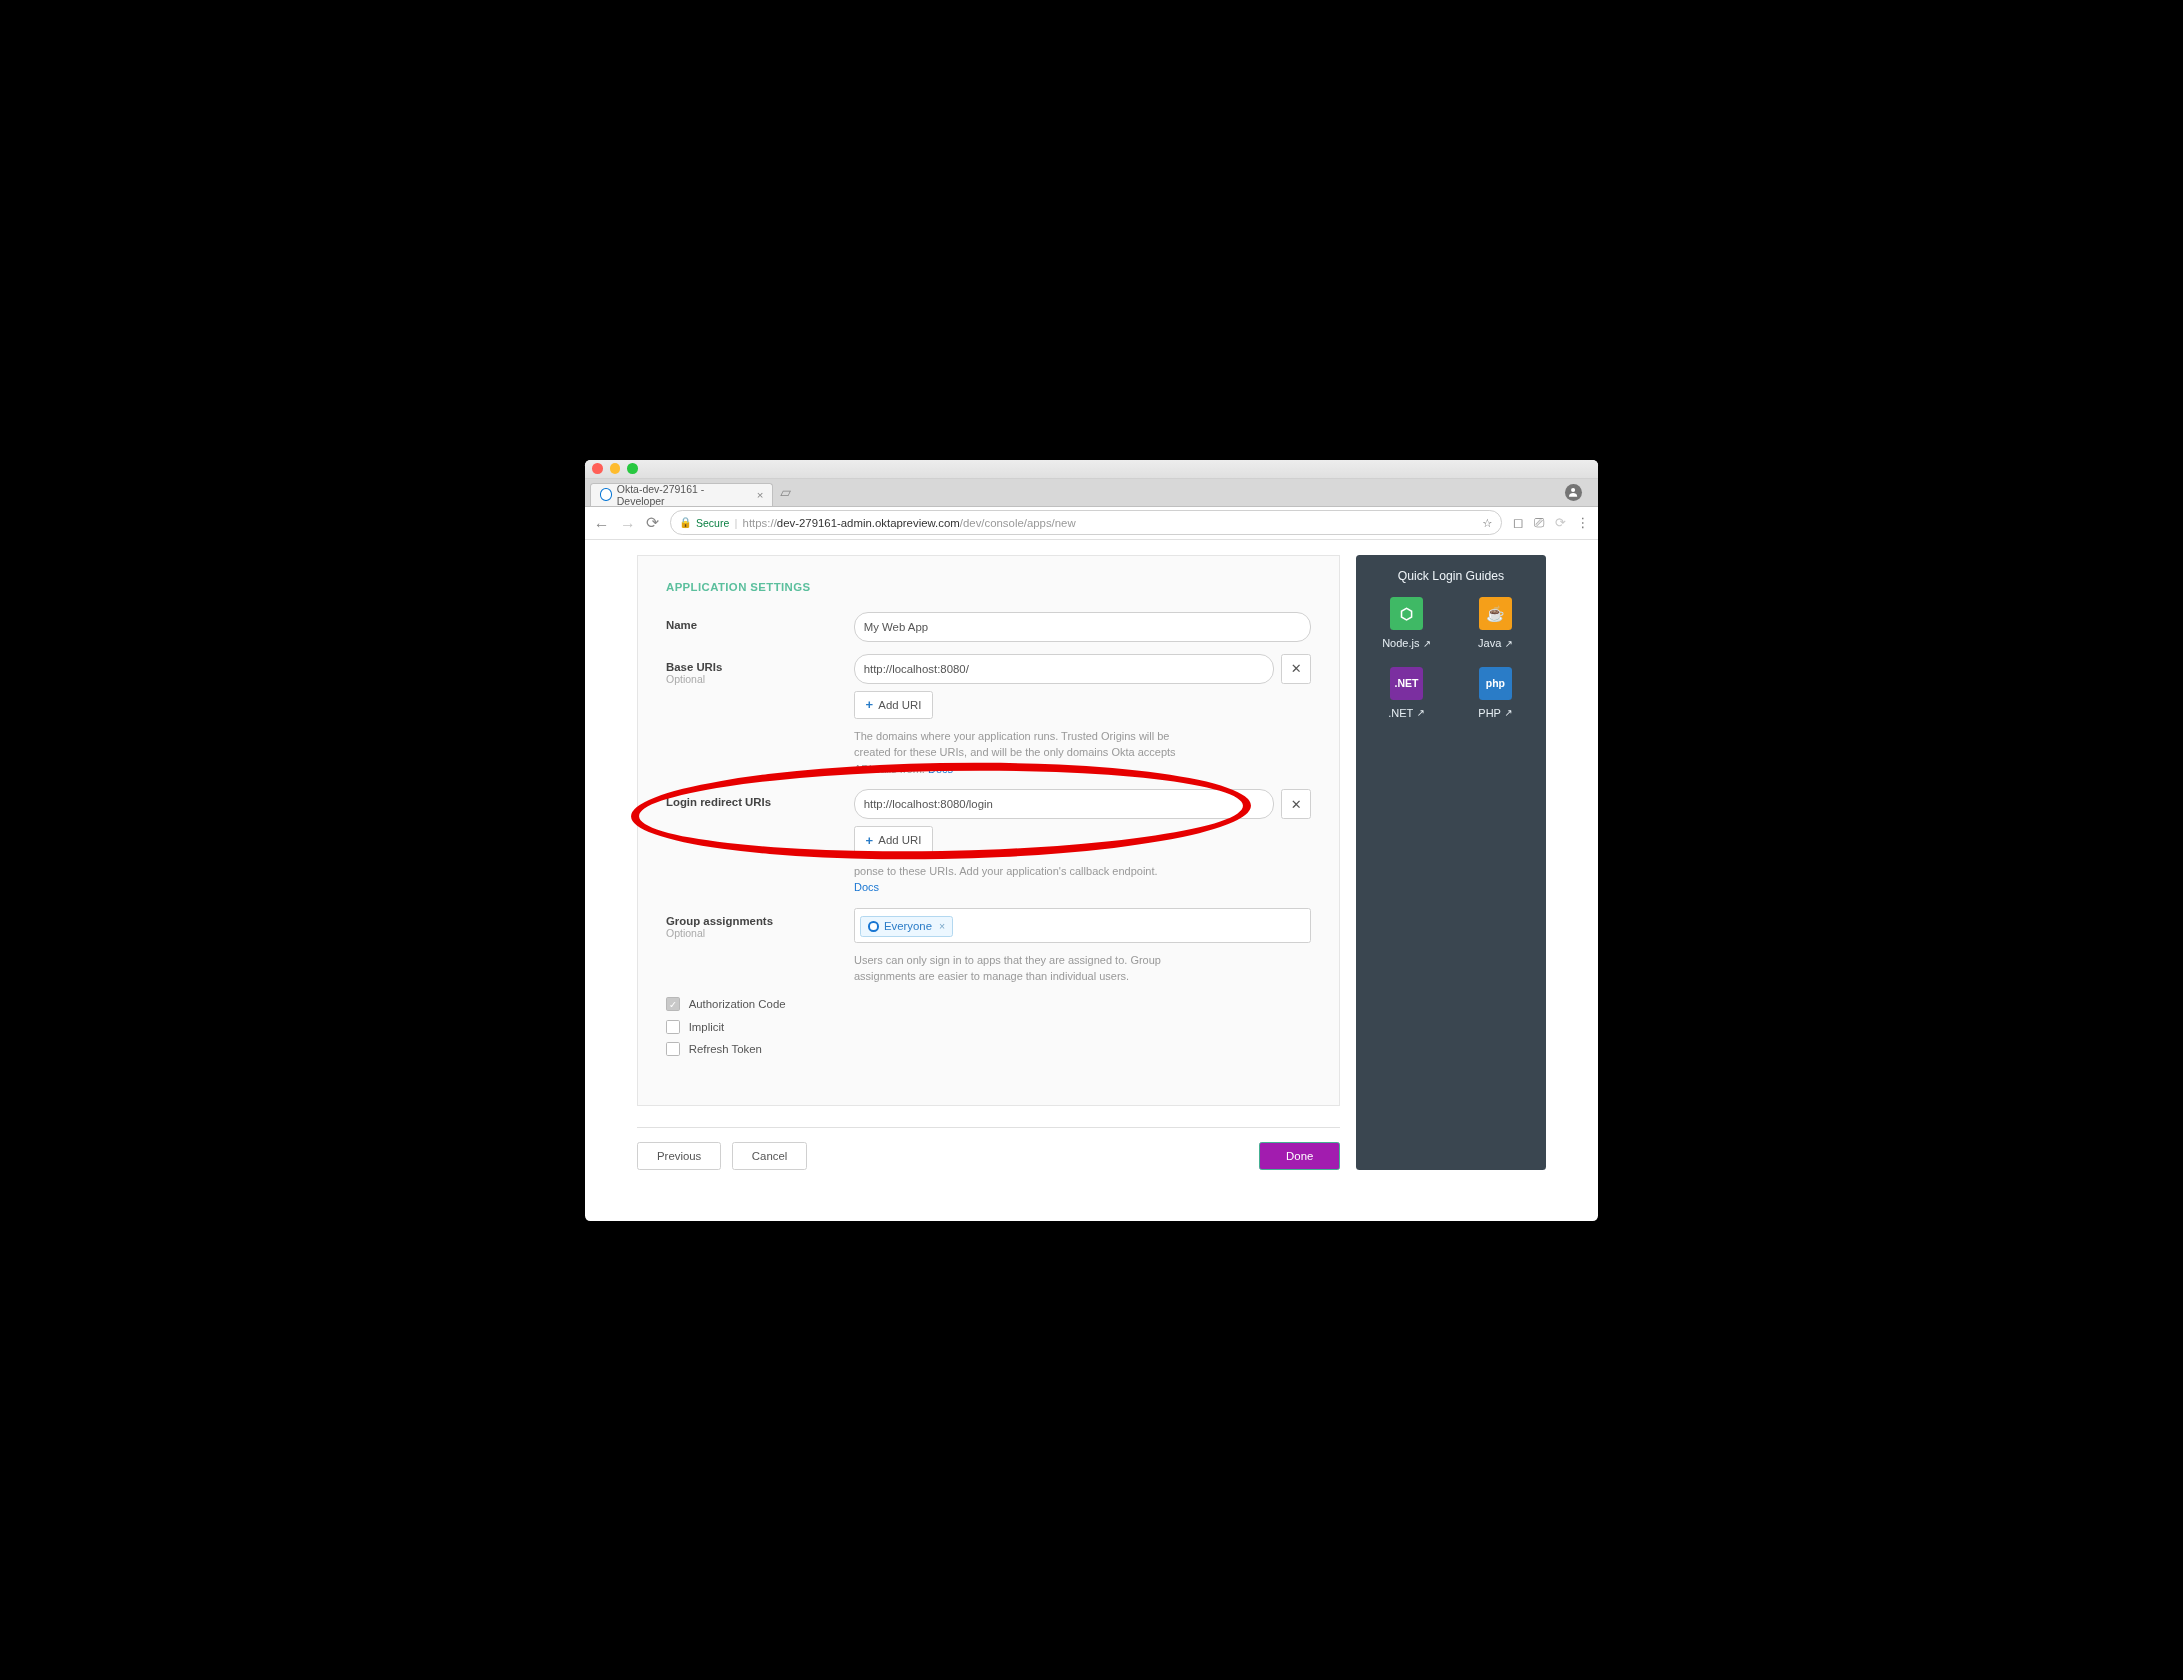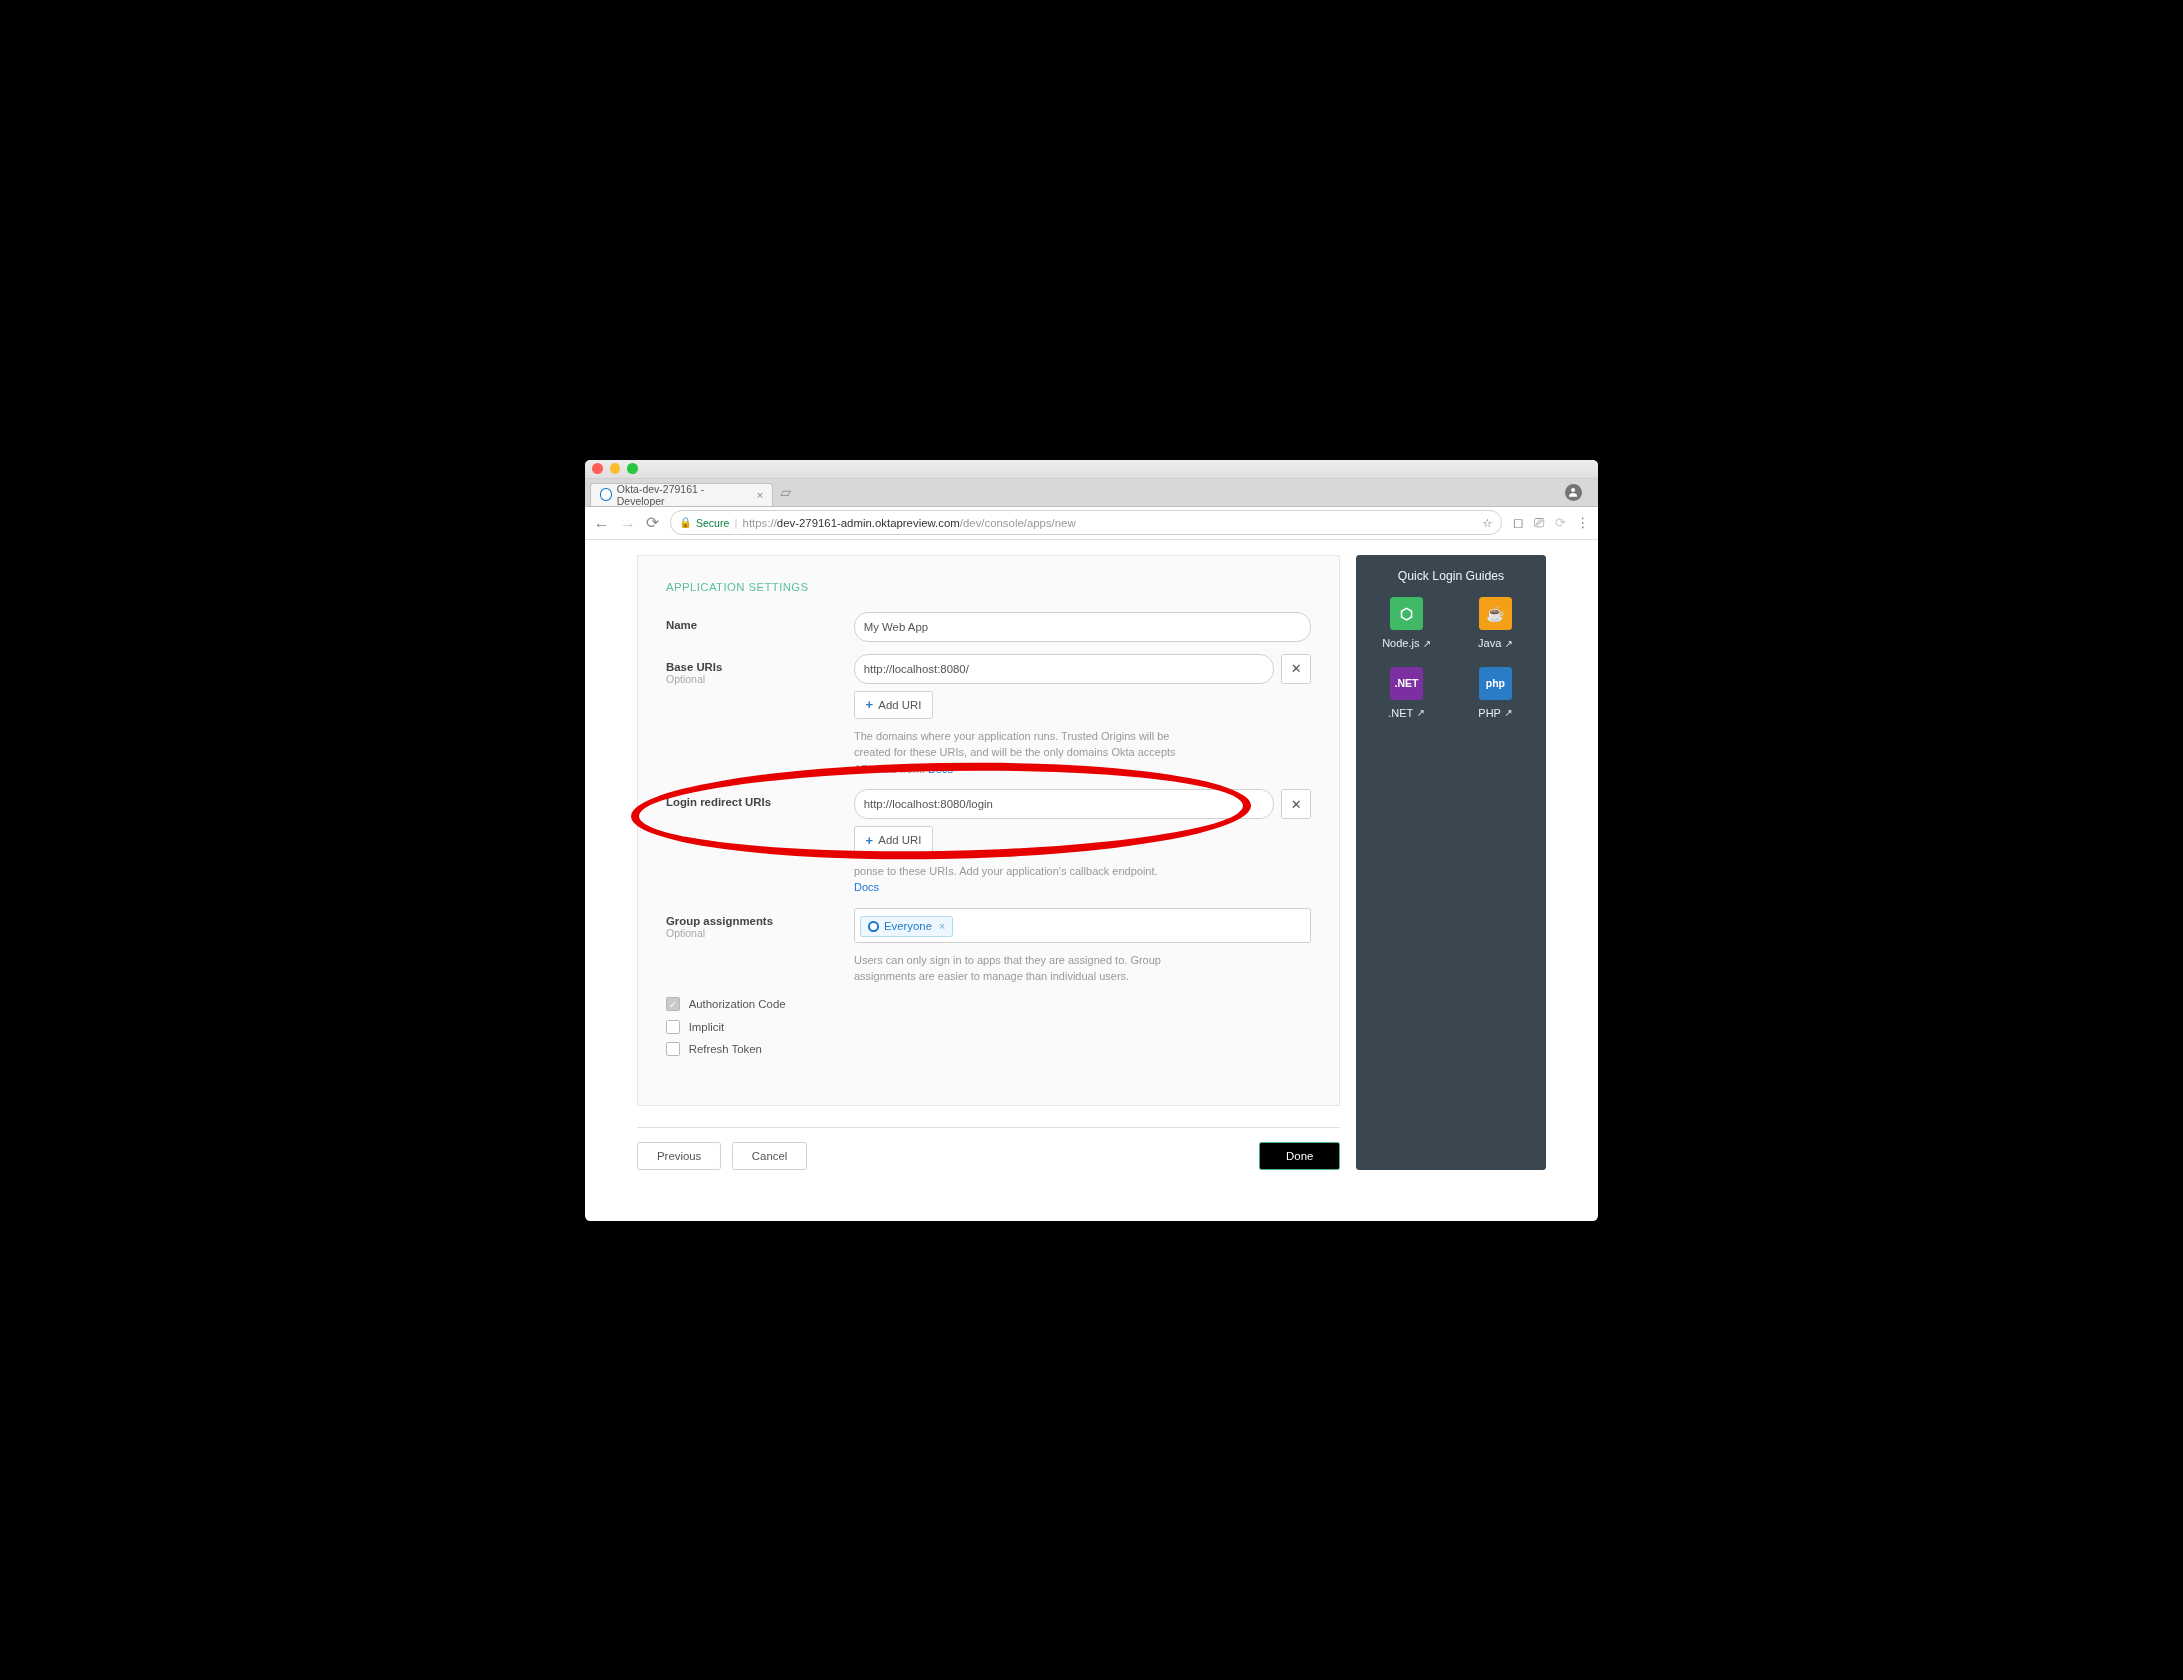--- a/index.html
+++ b/index.html
@@ -86,21 +86,21 @@
   .ext-icons span{display:flex;align-items:center;}
   
   .page { padding:15.7px 52px 26px 52px; min-height:681px;}
   .layout { display:flex; gap:15.7px; }
   .main-col { flex:1; }
   .form-panel {
     background:#fafafa; border:0.9px solid #e5e5e5;
     padding:24.5px 28px 28px 28px;
   }
   .section-title {
-    color:#5bbf9d; font-size:11.4px; font-weight:400;
+    color:#5bbf9d; font-size:11.4px; font-weight:700;
     letter-spacing:0.4px; margin-bottom:19px;
   }
   .field-row { display:flex; margin-bottom:12.2px; }
   .field-label { width:188px; font-size:11.4px; color:#444; font-weight:600; padding-top:7px;}
   .field-sub { font-size:10.5px; color:#aaa; font-weight:400; display:block;}
   .field-body { flex:1; }
   .text-input {
     width:100%; height:30px; border:0.9px solid #d0d0d0; border-radius:14px;
     padding:0 8.7px; font-size:11.4px; color:#555; background:#fff;
   }
@@ -147,21 +147,21 @@
   .tile.php{background:#2a7cc7;font-size:10.5px;}
   .guide .lbl{display:flex;align-items:center;gap:3.5px;}
   .arrow-ne{font-size:9.6px;}
   
   .divider{height:0.9px;background:#e0e0e0;margin:21px 0 14px 0;}
   .action-bar{display:flex;gap:10.5px;}
   .btn{
     height:28px;padding:0 19px;border:0.9px solid #d0d0d0;border-radius:2.6px;
     background:#fff;font-size:11.4px;color:#555;display:flex;align-items:center;
   }
-  .btn.primary{background:#000000;border-color:#44b192;color:#fff;margin-left:auto;padding:0 26px;}
+  .btn.primary{background:#a21caf;border-color:#44b192;color:#fff;margin-left:auto;padding:0 26px;}
   
   .annot{position:relative;}
   .ellipse{
     position:absolute;
     left:-35px; top:-26px;
     width:620px; height:96px;
     border:8.7px solid #e60000;
     border-radius:50%;
     pointer-events:none;
     transform:rotate(-1deg);

